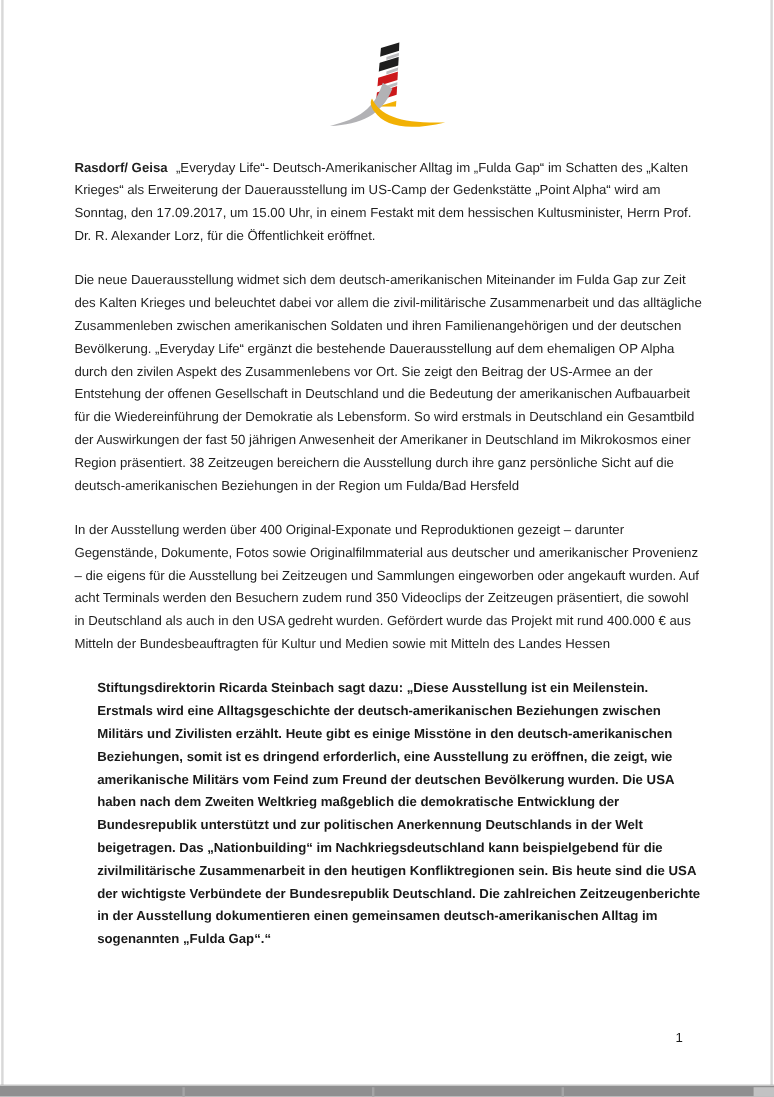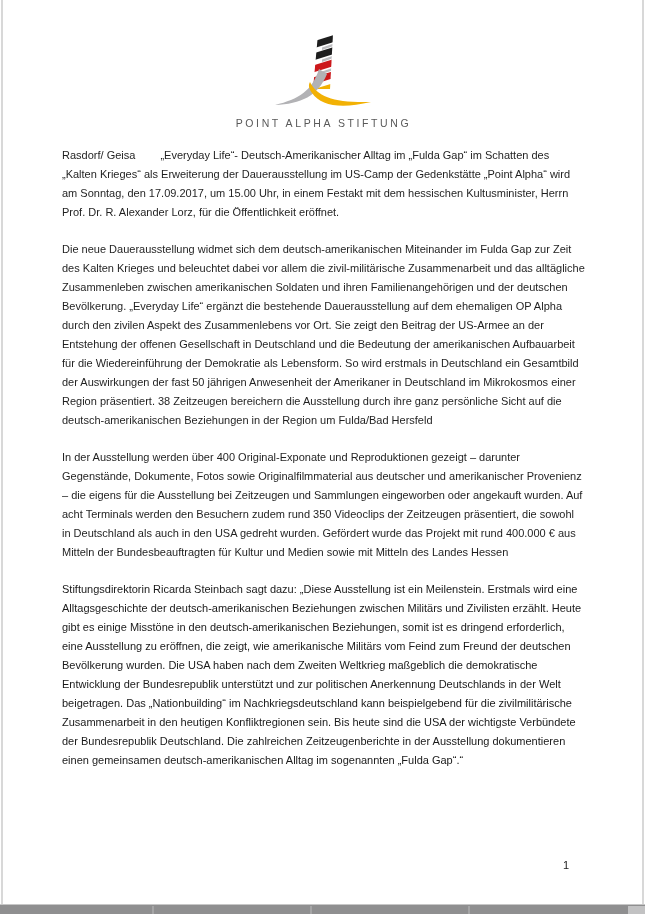--- a/index.html
+++ b/index.html
@@ -39,22 +39,22 @@
     font-weight: 700;
     color: #161616;
   }
   .para {
     margin: 17px 0 0 0;
     font-size: 11px;
     line-height: 19px;
     color: #1f1f1f;
   }
   .para.gap-big { margin-top: 18px; }
-  .para .lead { font-weight: 400; margin-right: 25px; }
-  .para.semibold { font-weight: 400; color: #191919; }
+  .para .lead { font-weight: 700; margin-right: 7px; }
+  .para.semibold { font-weight: 700; color: #191919; margin-left: 19px; }
 
   .page-number {
     position: absolute;
     bottom: 43px; right: 76px;
     font-size: 11px;
     color: #1b1b1b;
   }
 
   
   .bottom-bar {
@@ -104,21 +104,20 @@
           <polygon points="42,45 68,37 68,44 42,52" fill="#cc181b"></polygon>
 
           <polygon points="42,57 68,49 68,56 42,64" fill="#f2b104"></polygon>
         </g>
 
         <path d="M 6,72 C 30,66 43,58 50,36 L 58,41 C 49,63 32,71 6,72 Z" fill="#b2b2b5"></path>
 
         <path d="M 41,49 C 48,64 66,70 102,69 C 72,76 52,73 43,60 C 40,56 39,52 41,49 Z" fill="#f2b104"></path>
       </svg>
     </span>
-    <div class="brand-text">POINT ALPHA STIFTUNG</div>
   </div>
 
 
   <p class="para"><span class="lead">Rasdorf/ Geisa</span><span>„Everyday Life“- Deutsch-Amerikanischer Alltag im „Fulda Gap“ im Schatten des „Kalten Krieges“ als Erweiterung der Dauerausstellung im US-Camp der Gedenkstätte „Point Alpha“ wird am Sonntag, den 17.09.2017, um 15.00 Uhr, in einem Festakt mit dem hessischen Kultusminister, Herrn Prof. Dr. R. Alexander Lorz, für die Öffentlichkeit eröffnet.</span></p>
 
   <p class="para gap-big">Die neue Dauerausstellung widmet sich dem deutsch-amerikanischen Miteinander im Fulda Gap zur Zeit des Kalten Krieges und beleuchtet dabei vor allem die zivil-militärische Zusammenarbeit und das alltägliche Zusammenleben zwischen amerikanischen Soldaten und ihren Familienangehörigen und der deutschen Bevölkerung. „Everyday Life“ ergänzt die bestehende Dauerausstellung auf dem ehemaligen OP Alpha durch den zivilen Aspekt des Zusammenlebens vor Ort. Sie zeigt den Beitrag der US-Armee an der Entstehung der offenen Gesellschaft in Deutschland und die Bedeutung der amerikanischen Aufbauarbeit für die Wiedereinführung der Demokratie als Lebensform. So wird erstmals in Deutschland ein Gesamtbild der Auswirkungen der fast 50 jährigen Anwesenheit der Amerikaner in Deutschland im Mikrokosmos einer Region präsentiert. 38 Zeitzeugen bereichern die Ausstellung durch ihre ganz persönliche Sicht auf die deutsch-amerikanischen Beziehungen in der Region um Fulda/Bad Hersfeld</p>
 
   <p class="para gap-big">In der Ausstellung werden über 400 Original-Exponate und Reproduktionen gezeigt – darunter Gegenstände, Dokumente, Fotos sowie Originalfilmmaterial aus deutscher und amerikanischer Provenienz – die eigens für die Ausstellung bei Zeitzeugen und Sammlungen eingeworben oder angekauft wurden. Auf acht Terminals werden den Besuchern zudem rund 350 Videoclips der Zeitzeugen präsentiert, die sowohl in Deutschland als auch in den USA gedreht wurden. Gefördert wurde das Projekt mit rund 400.000 € aus Mitteln der Bundesbeauftragten für Kultur und Medien sowie mit Mitteln des Landes Hessen</p>
 
   <p class="para gap-big semibold">Stiftungsdirektorin Ricarda Steinbach sagt dazu: „Diese Ausstellung ist ein Meilenstein. Erstmals wird eine Alltagsgeschichte der deutsch-amerikanischen Beziehungen zwischen Militärs und Zivilisten erzählt. Heute gibt es einige Misstöne in den deutsch-amerikanischen Beziehungen, somit ist es dringend erforderlich, eine Ausstellung zu eröffnen, die zeigt, wie amerikanische Militärs vom Feind zum Freund der deutschen Bevölkerung wurden. Die USA haben nach dem Zweiten Weltkrieg maßgeblich die demokratische Entwicklung der Bundesrepublik unterstützt und zur politischen Anerkennung Deutschlands in der Welt beigetragen. Das „Nationbuilding“ im Nachkriegsdeutschland kann beispielgebend für die zivilmilitärische Zusammenarbeit in den heutigen Konfliktregionen sein. Bis heute sind die USA der wichtigste Verbündete der Bundesrepublik Deutschland. Die zahlreichen Zeitzeugenberichte in der Ausstellung dokumentieren einen gemeinsamen deutsch-amerikanischen Alltag im sogenannten „Fulda Gap“.“</p>

